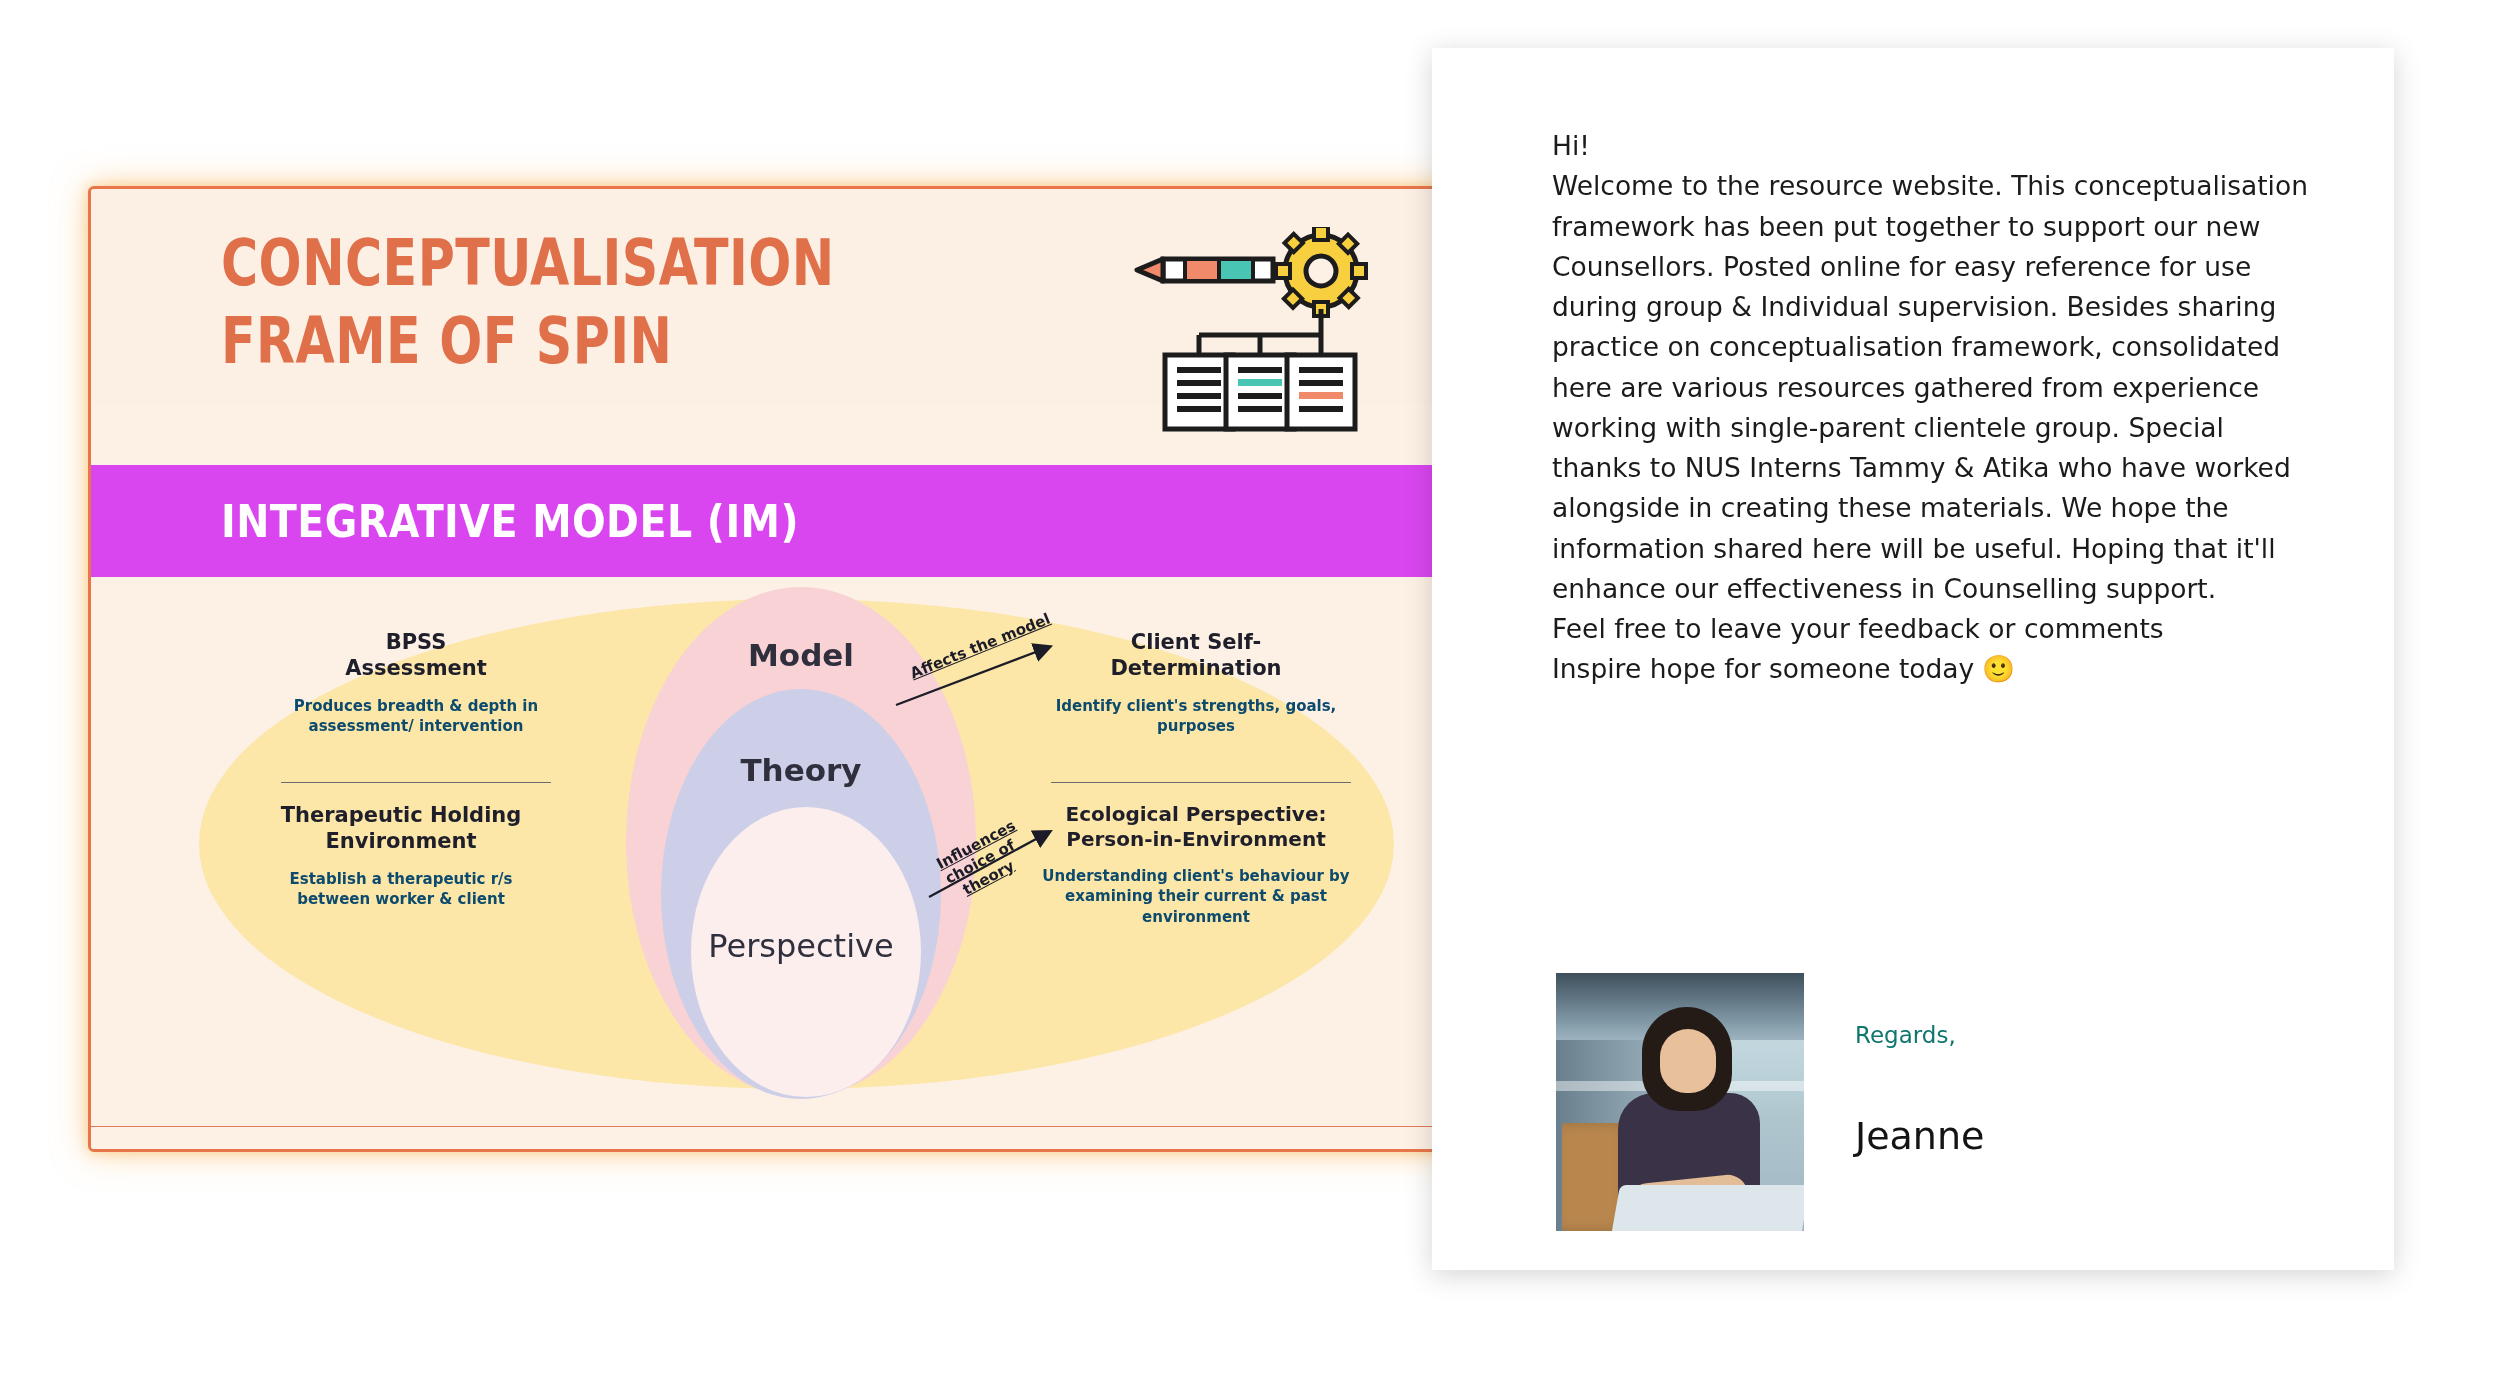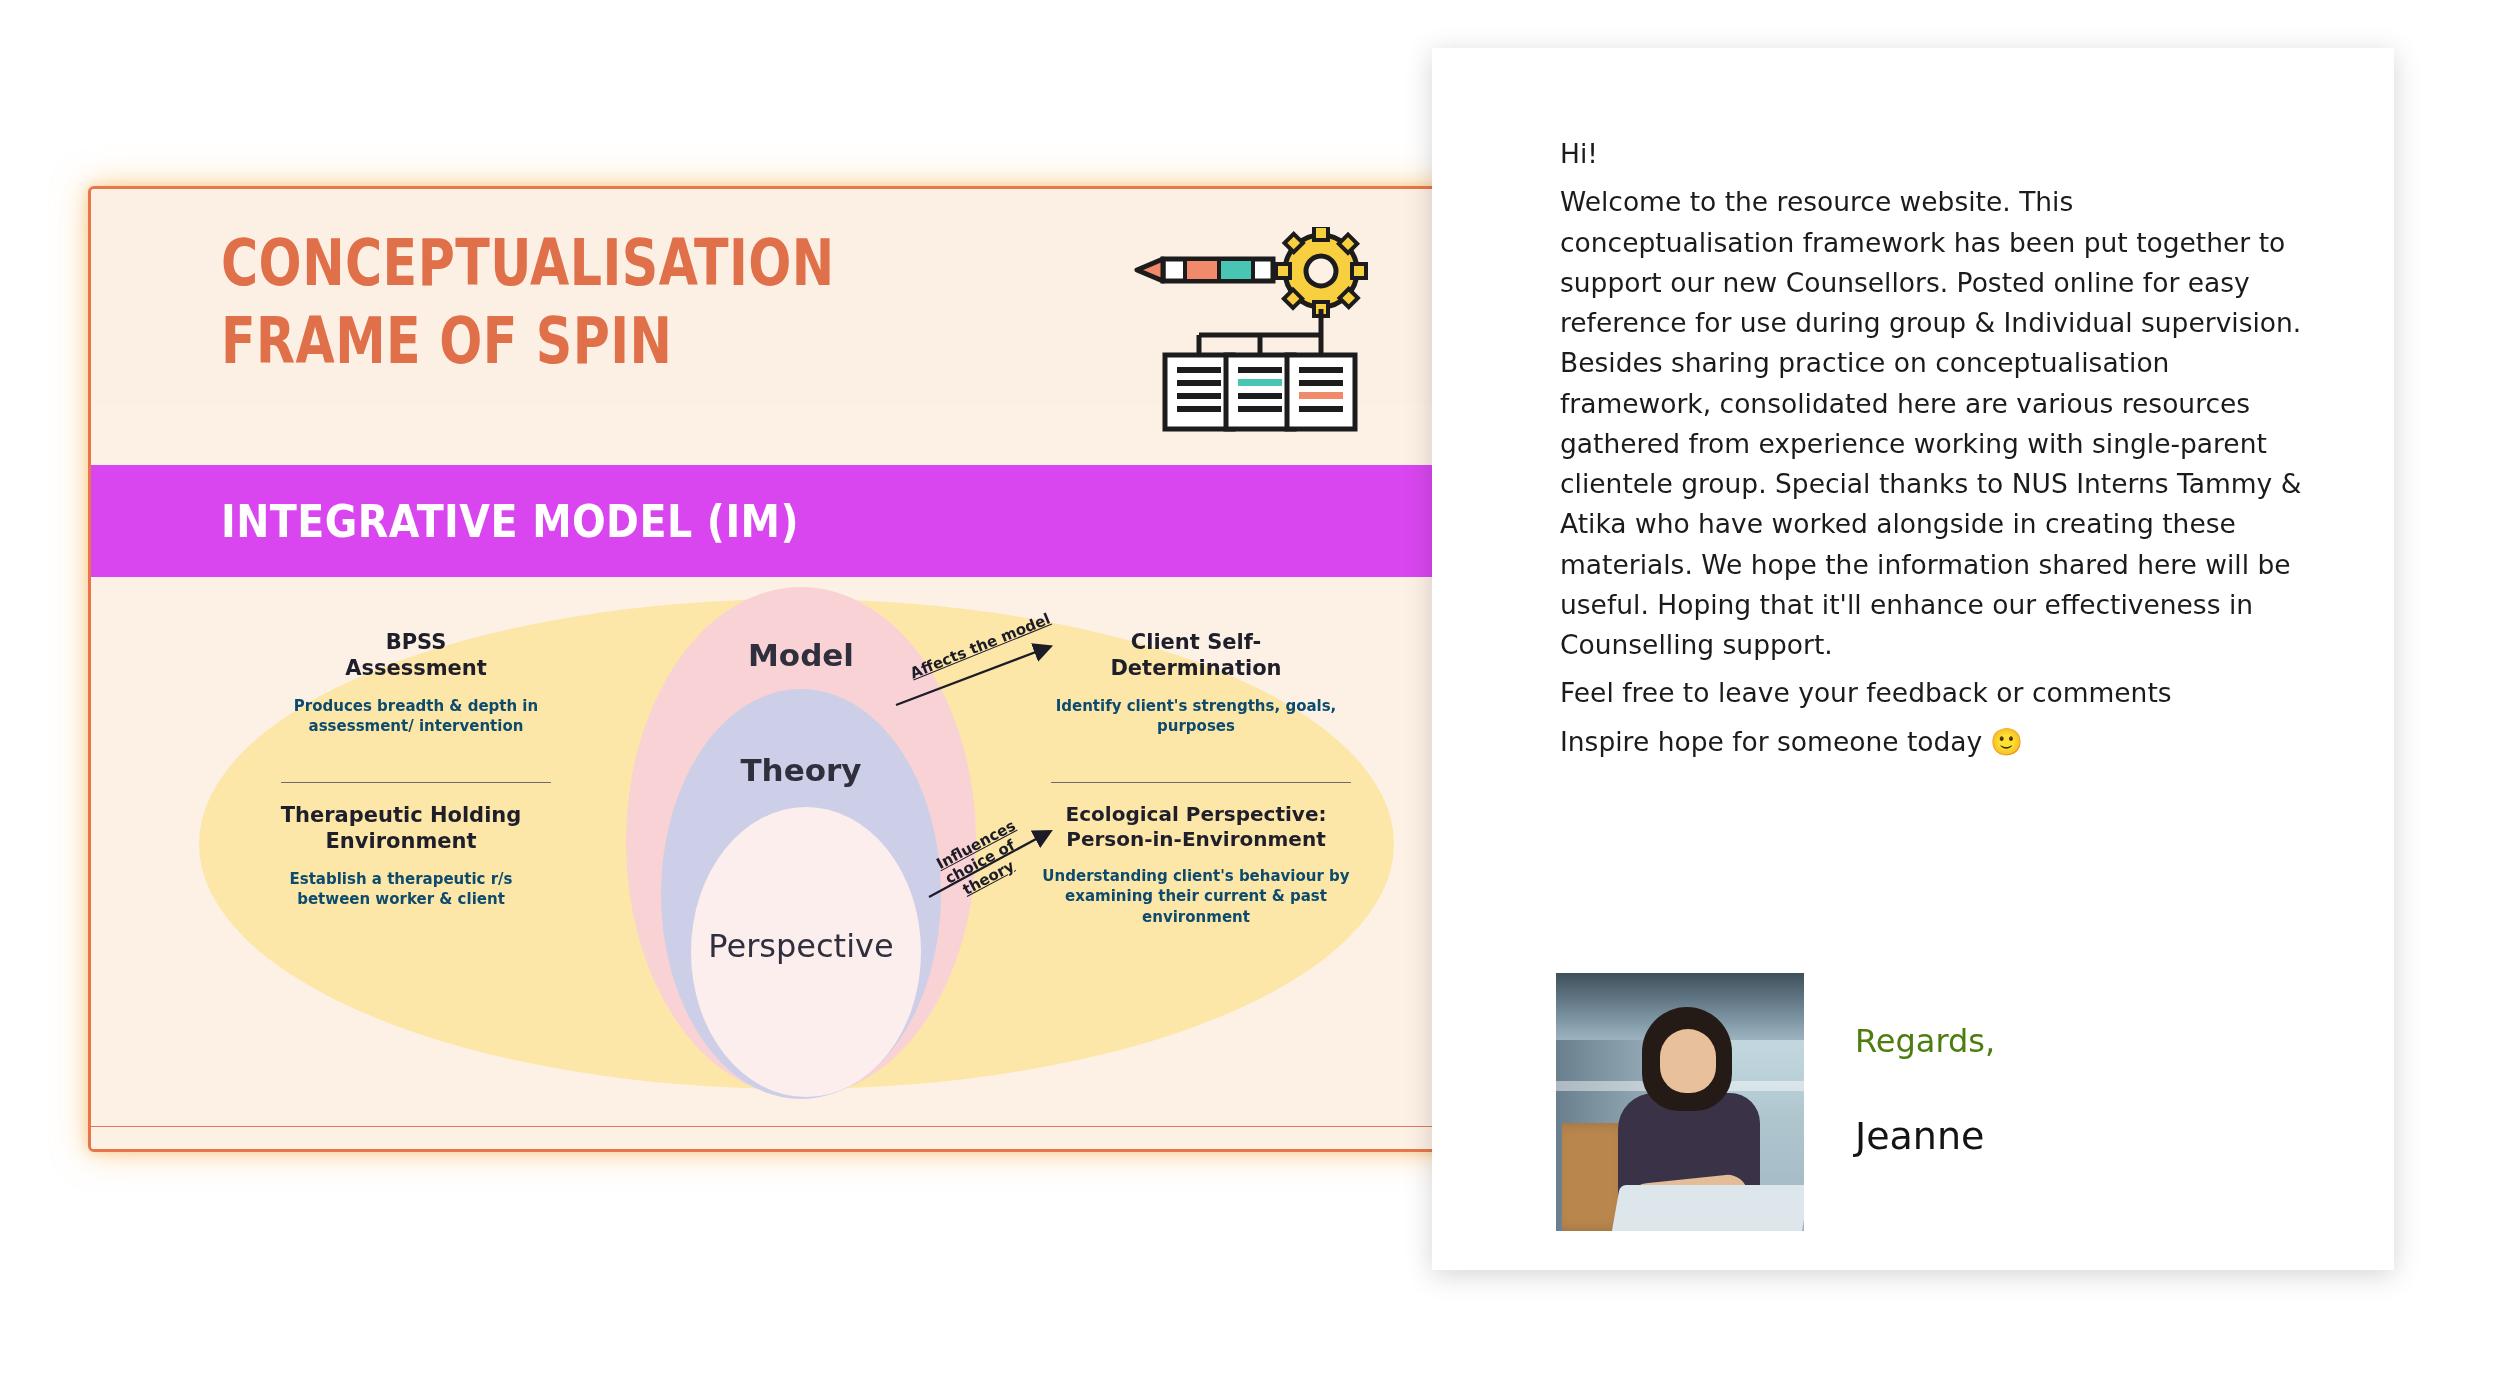--- a/index.html
+++ b/index.html
@@ -239,21 +239,21 @@
   #letter-body {
     position: absolute;
     left: 120px;
     top: 78px;
     width: 760px;
     color: #1b1b1b;
     font-family: "DejaVu Sans", sans-serif;
     font-size: 26.5px;
     line-height: 1.52;
   }
-  #letter-body p { margin: 8px; }
+  #letter-body p { margin: 0; }
   #letter-body .tail { margin-top: 0; }
 
   #photo-block {
     position: absolute;
     left: 1556px;
     top: 973px;
     width: 248px;
     height: 258px;
     overflow: hidden;
     background: #9fb4c0;
@@ -329,22 +329,22 @@
     right: 0; top: 42%;
     width: 100%; height: 10px;
     background: rgba(255,255,255,0.45);
   }
 
   #regards {
     position: absolute;
     left: 1855px;
     top: 1022px;
     font-family: "DejaVu Sans", sans-serif;
-    font-size: 32px;
-    color: #4d7c0f;
+    font-size: 23px;
+    color: #0f766e;
   }
   #signature {
     position: absolute;
     left: 1855px;
     top: 1114px;
     font-family: "DejaVu Sans", sans-serif;
     font-size: 38px;
     color: #141414;
   }
 </style>

